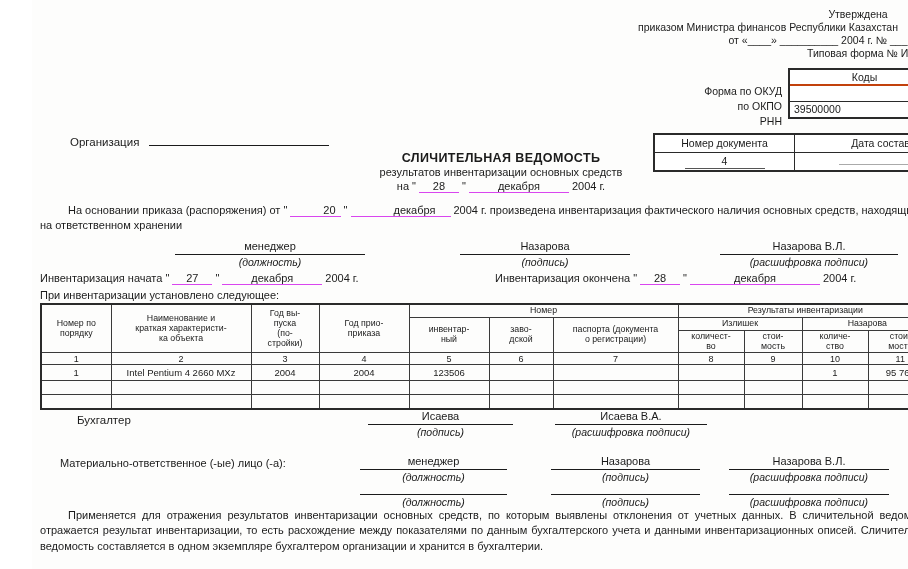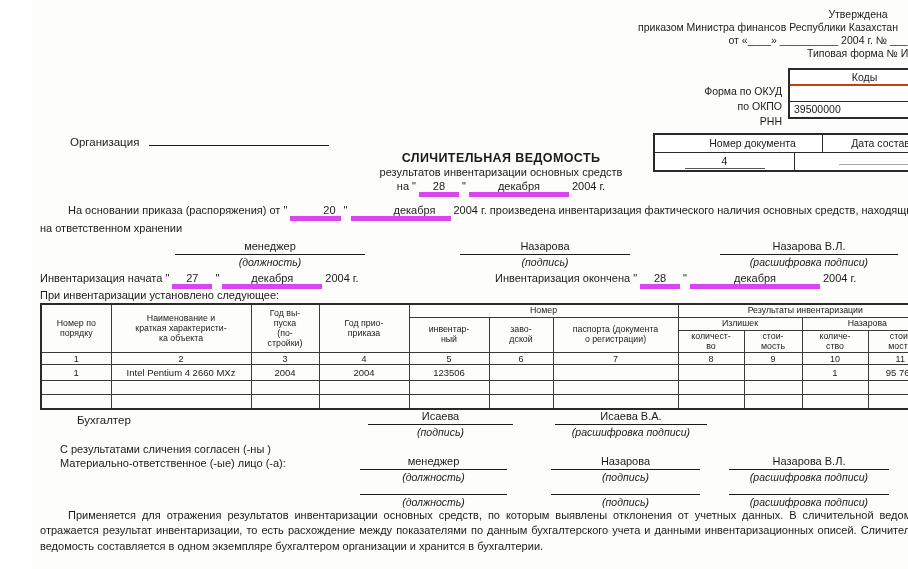--- a/index.html
+++ b/index.html
@@ -24,30 +24,30 @@
   .codes-row:last-child { border-bottom:none; }
   
   .org { position:absolute; left:38px; top:133px; font-size:11.5px;text-align:right; }
   .org-line { display:inline-block; width:180px; border-bottom:1px solid #1b1b1b; height:12px; margin-left:10px; }
   
   .doc-box { position:absolute; left:621px; top:133px; width:284px; border:2px solid #2a2a2a; background:#fff; font-size:10.5px; }
   .doc-row { display:flex; }
   .doc-cell { text-align:center; height:17px; line-height:17px; }
   .doc-c1 { width:139px; border-right:1px solid #2a2a2a; }
   .doc-c2 { flex:1;text-align:right; }
-  .doc-head .doc-cell { border-bottom:1px solid #2a2a2a;padding-left:28px; }
+  .doc-head .doc-cell { border-bottom:1px solid #2a2a2a; }
   .ucell { display:inline-block; min-width:80px; border-bottom:1px solid #555; line-height:13px; }
   .ucell-empty { display:inline-block; min-width:100px; border-bottom:1px solid #aaa; line-height:13px; }
   
   .title { position:absolute; left:0; right:0; top:151px; text-align:center; padding-left:30px; }
   .t1 { font-weight:bold; font-size:12.5px; letter-spacing:0.4px; }
   .t2 { font-size:11px; margin-top:1px; }
   .t3 { font-size:11px; margin-top:2px; }
   
-  .blank { display:inline-block; border-bottom:5px solid #d946ef; text-align:center; padding:0 5px; margin:0 3px; line-height:1.1; }
+  .blank { display:inline-block; border-bottom:1px solid #d946ef; text-align:center; padding:0 5px; margin:0 3px; line-height:1.1; }
   .w-day { min-width:30px; }
   .w-month { min-width:90px; }
   
   .order { position:absolute; left:8px; right:6px; top:203px; line-height:1.35; text-indent:28px; }
   
   .sig { position:absolute; text-align:center; }
   .sig-val { border-bottom:1px solid #1b1b1b; padding:0 4px 1px; min-height:13px; line-height:13px; }
   .sig-cap { font-style:italic; font-size:10.5px; padding-top:1px; line-height:12px; }
   
   .invrow { position:absolute; left:8px; right:6px; top:272px; }
@@ -249,21 +249,20 @@
   <div class="acc-label">Бухгалтер</div>
   <div class="sig" style="left:336px; top:410px; width:145px;">
     <div class="sig-val">Исаева</div>
     <div class="sig-cap">(подпись)</div>
   </div>
   <div class="sig" style="left:523px; top:410px; width:152px;">
     <div class="sig-val">Исаева В.А.</div>
     <div class="sig-cap">(расшифровка подписи)</div>
   </div>
 
-  <div class="agree">С результатами сличения согласен (-ны )</div>
   <div class="mol-label">Материально-ответственное (-ые) лицо (-а):</div>
 
   <div class="sig" style="left:328px; top:455px; width:147px;">
     <div class="sig-val">менеджер</div>
     <div class="sig-cap">(должность)</div>
   </div>
   <div class="sig" style="left:519px; top:455px; width:149px;">
     <div class="sig-val">Назарова</div>
     <div class="sig-cap">(подпись)</div>
   </div>

